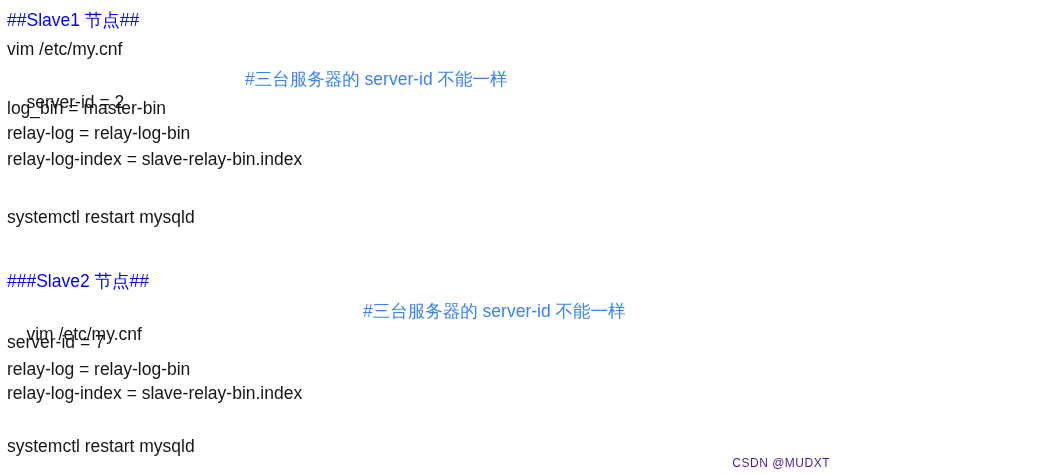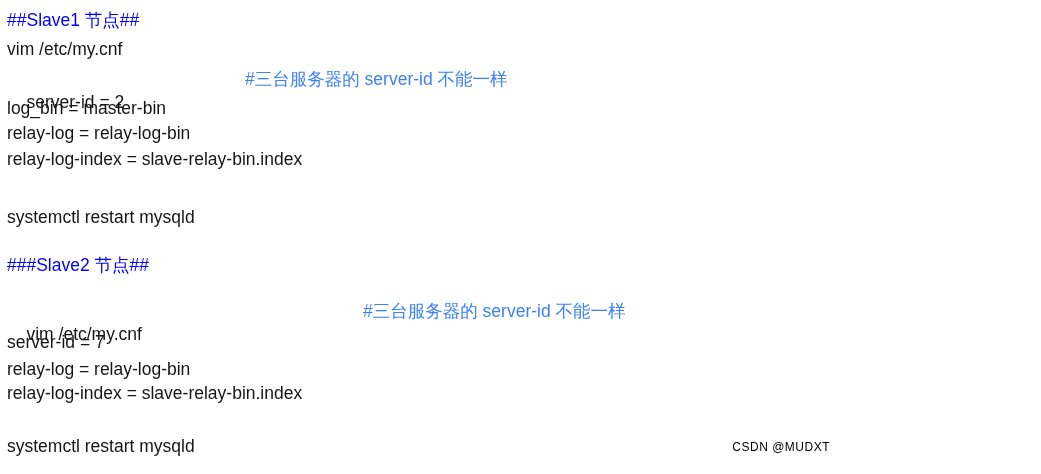--- a/index.html
+++ b/index.html
@@ -30,23 +30,23 @@
   .comment {
     position: absolute;
     top: 0;
     color: #3b82f6;
   }
   .comment-pos-1 { left: 238px; }
   .comment-pos-2 { left: 356px; }
   .watermark {
     position: absolute;
     right: 12px;
-    bottom: 20px;
+    bottom: 4px;
     font-size: 12px;
-    color: #000000;
+    color: #4c1d95;
     letter-spacing: 0.5px;
     margin-top: 8px;
   }
 </style>
 </head>
 <body>
 
 <div class="doc">
 
   <div class="line heading" style="top:9px">##Slave1 节点##</div>
@@ -59,21 +59,21 @@
   </div>
 
   <div class="line" style="top:97px">log_bin = master-bin</div>
 
   <div class="line" style="top:122px">relay-log = relay-log-bin</div>
 
   <div class="line" style="top:148px">relay-log-index = slave-relay-bin.index</div>
 
   <div class="line" style="top:206px">systemctl restart mysqld</div>
 
-  <div class="line heading" style="top:254px">###Slave2 节点##</div>
+  <div class="line heading" style="top:270px">###Slave2 节点##</div>
 
   <div class="line" style="top:300px">
     <span>vim /etc/my.cnf</span>
     <span class="comment comment-pos-2">#三台服务器的 server-id 不能一样</span>
   </div>
 
   <div class="line" style="top:331px">server-id = 7</div>
 
   <div class="line" style="top:358px">relay-log = relay-log-bin</div>
 

